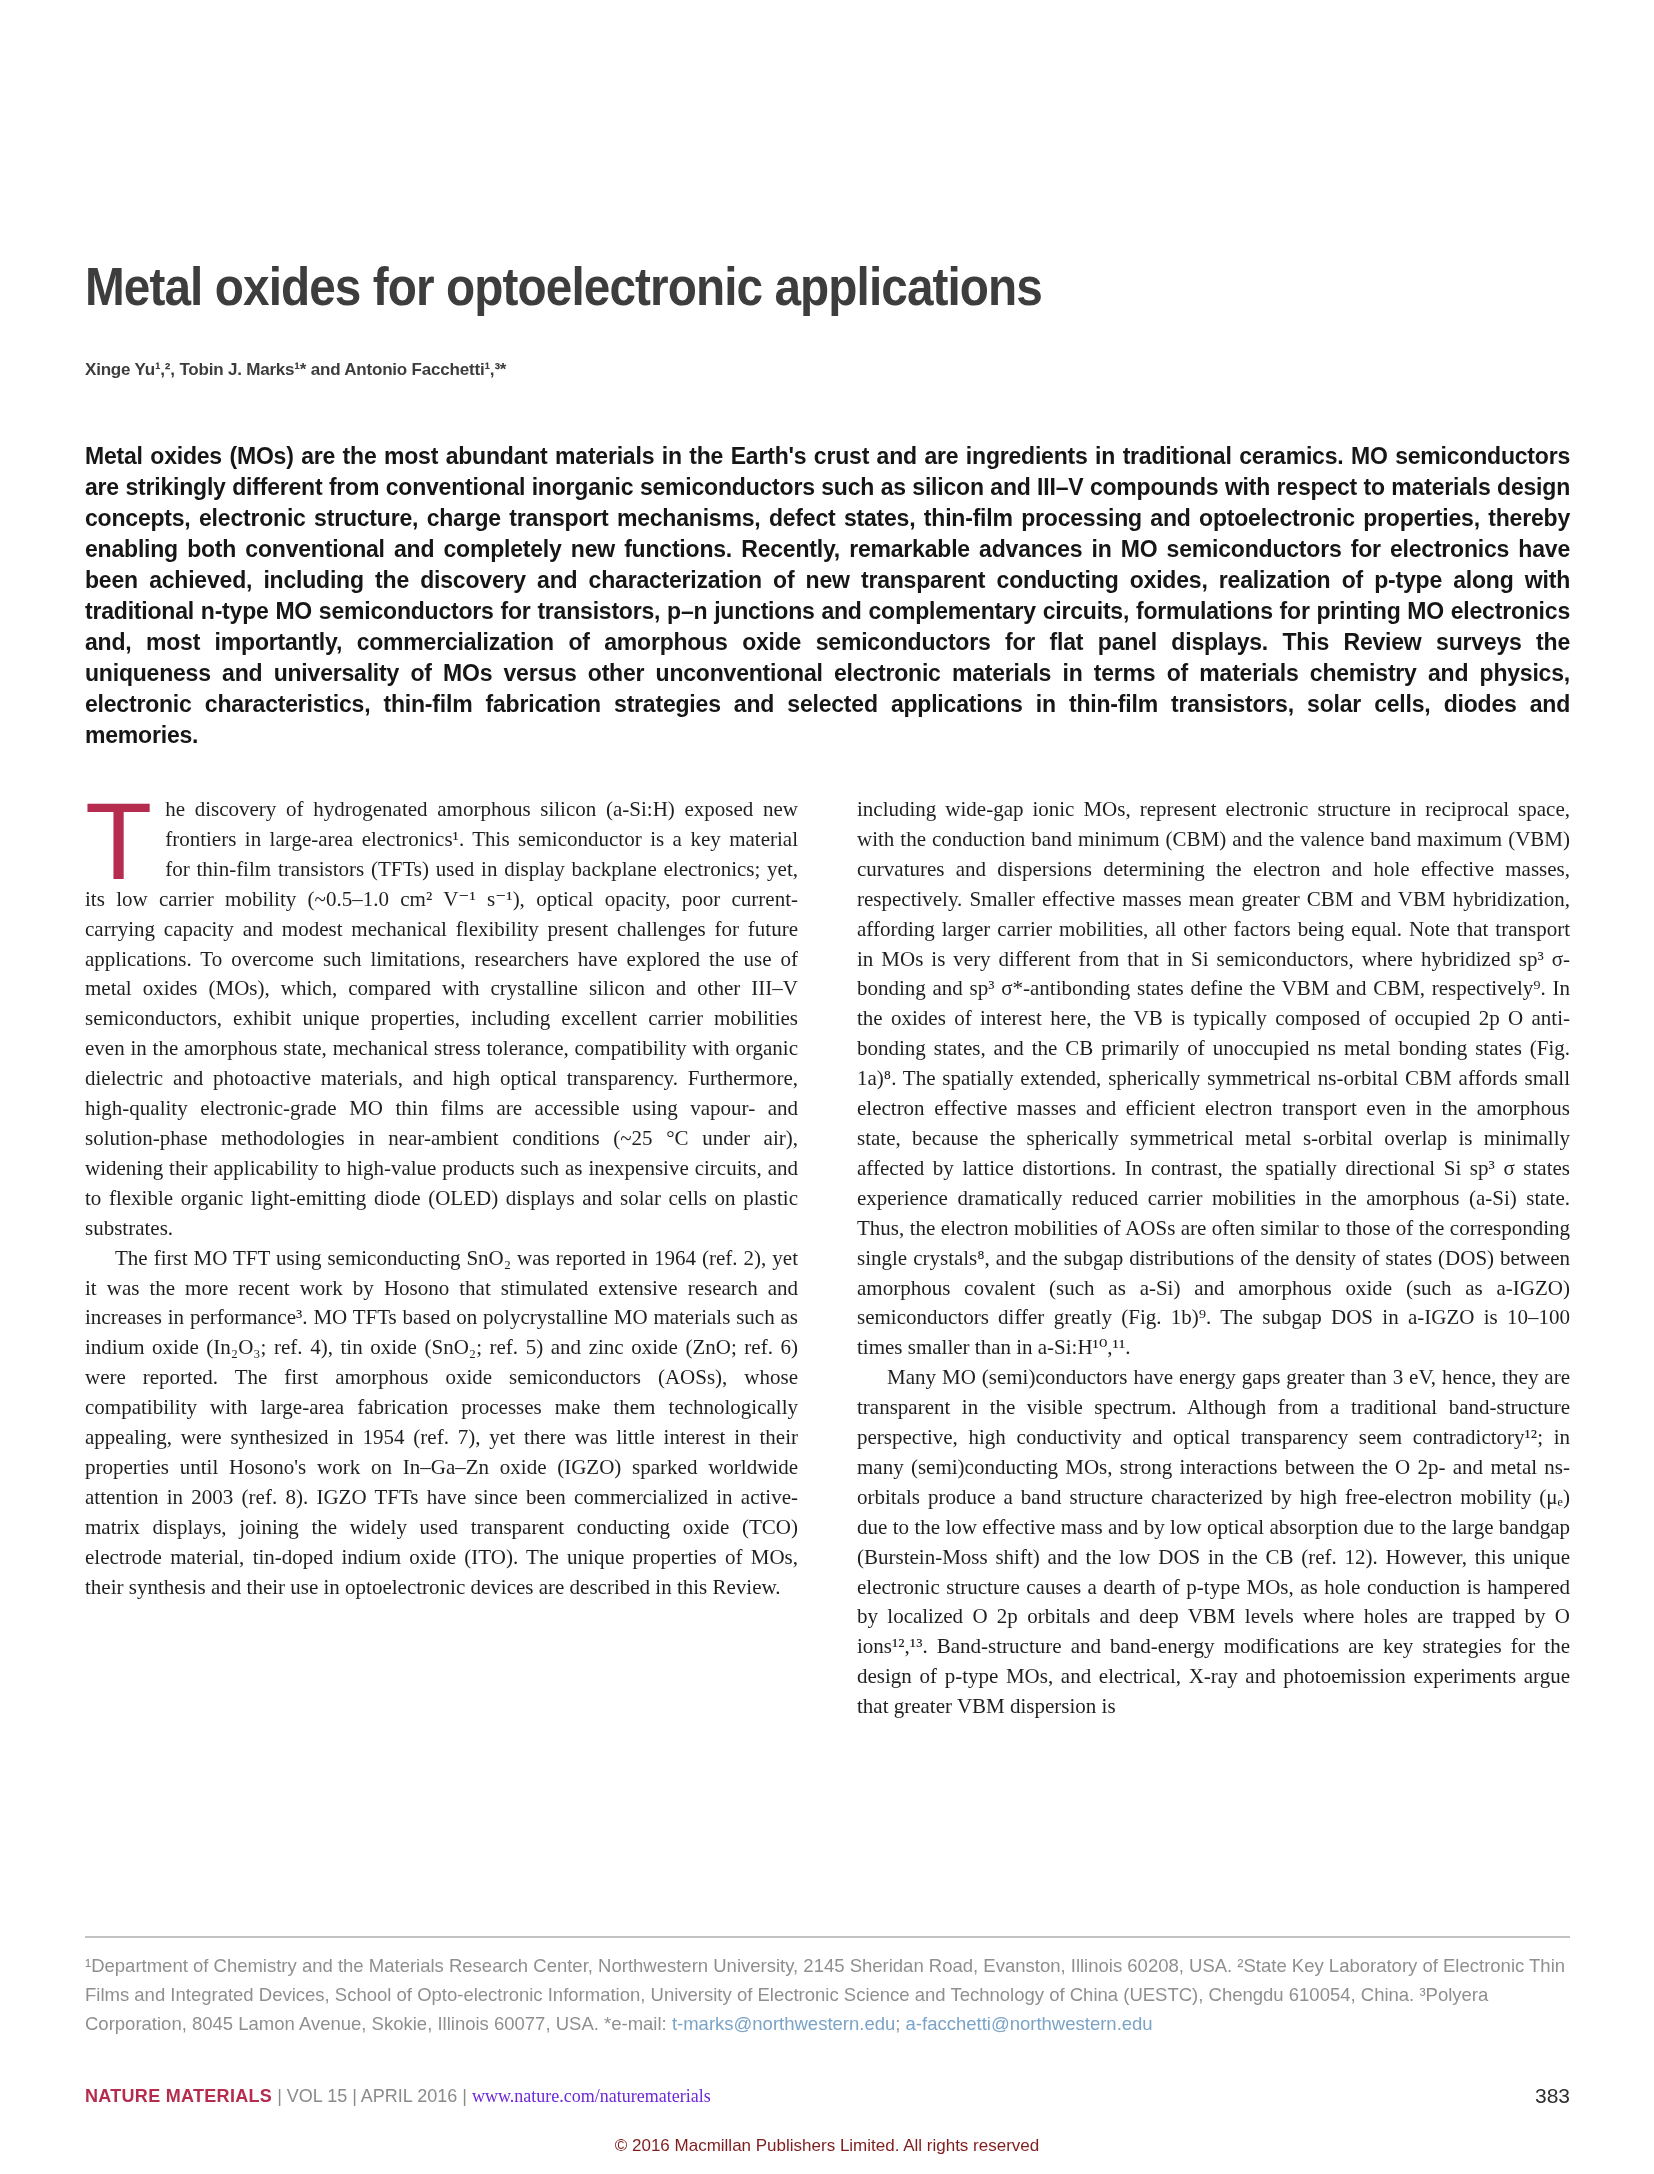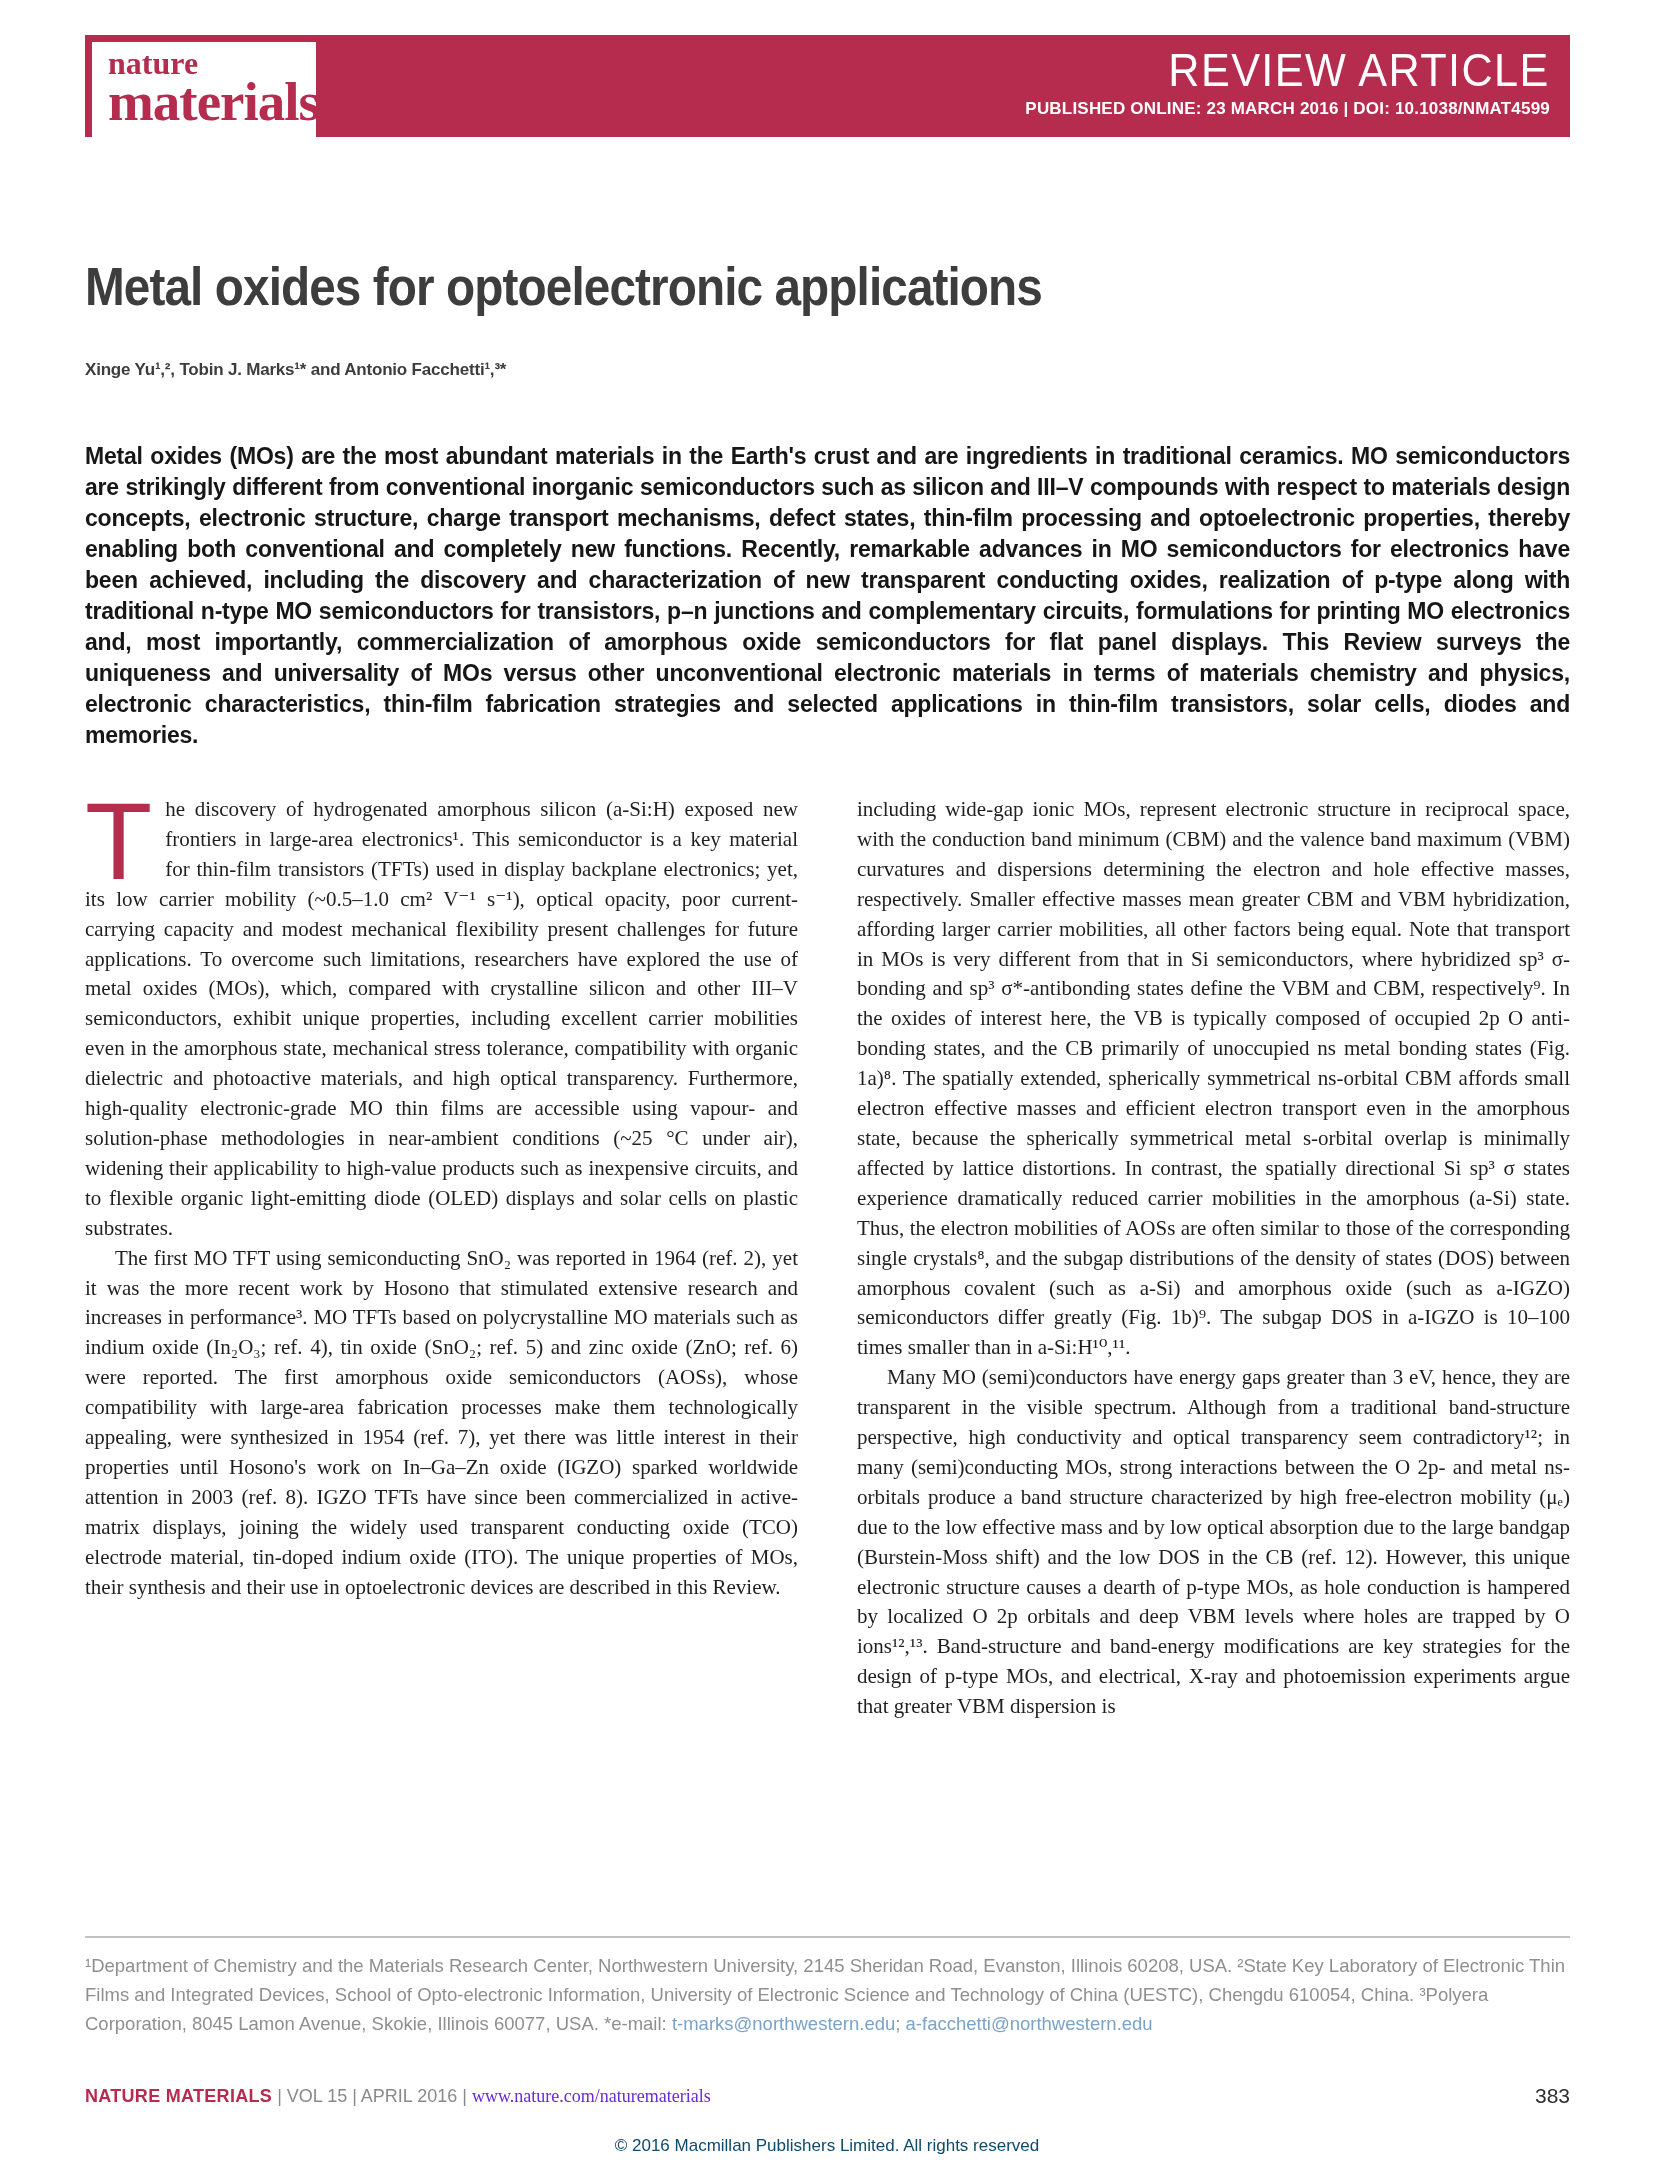--- a/index.html
+++ b/index.html
@@ -107,38 +107,28 @@
   }
   .journal-name { color:#b52c4f; font-weight:700; letter-spacing:0.3px; }
   .footer-url { color:#6d28d9; text-decoration:none;font-family:Liberation Serif, serif; }
   .page-number {
     position:absolute; right:0; top:-2px; color:#2f2f2f; font-weight:400; font-size:21px;
     font-family:"Liberation Sans","DejaVu Sans",sans-serif;
   }
   .copyright {
     position:absolute; left:0; top:2136px; width:1654px; text-align:center;
     font-family:"Liberation Sans","DejaVu Sans",sans-serif;
-    font-size:17px; color:#0c4a6e;
+    font-size:17px; color:#7f1d1d;
   }
 </style>
 </head>
 <body>
 
 <div class="page">
 
-  <div class="banner">
-    <div class="logo-box">
-      <span class="brand-top">nature</span>
-      <span class="brand-bottom">materials</span>
-    </div>
-    <div class="banner-right">
-      <div class="article-type">REVIEW ARTICLE</div>
-      <div class="published">PUBLISHED ONLINE: 23 MARCH 2016 | DOI: 10.1038/NMAT4599</div>
-    </div>
-  </div>
 
   <h1 class="title" style="margin:0;">Metal oxides for optoelectronic applications</h1>
   <div class="authors">Xinge Yu¹,², Tobin J. Marks¹* and Antonio Facchetti¹,³*</div>
 
   <div class="abstract">Metal oxides (MOs) are the most abundant materials in the Earth's crust and are ingredients in traditional ceramics. MO semiconductors are strikingly different from conventional inorganic semiconductors such as silicon and III–V compounds with respect to materials design concepts, electronic structure, charge transport mechanisms, defect states, thin-film processing and optoelectronic properties, thereby enabling both conventional and completely new functions. Recently, remarkable advances in MO semiconductors for electronics have been achieved, including the discovery and characterization of new transparent conducting oxides, realization of p-type along with traditional n-type MO semiconductors for transistors, p–n junctions and complementary circuits, formulations for printing MO electronics and, most importantly, commercialization of amorphous oxide semiconductors for flat panel displays. This Review surveys the uniqueness and universality of MOs versus other unconventional electronic materials in terms of materials chemistry and physics, electronic characteristics, thin-film fabrication strategies and selected applications in thin-film transistors, solar cells, diodes and memories.</div>
 
   <div class="columns">
     <div class="col">
       <p>
         <span class="dropcap">T</span><span>he discovery of hydrogenated amorphous silicon (a-Si:H) exposed new frontiers in large-area electronics¹. This semiconductor is a key material for thin-film transistors (TFTs) used in display backplane electronics; yet, its low carrier mobility (~0.5–1.0 cm² V⁻¹ s⁻¹), optical opacity, poor current-carrying capacity and modest mechanical flexibility present challenges for future applications. To overcome such limitations, researchers have explored the use of metal oxides (MOs), which, compared with crystalline silicon and other III–V semiconductors, exhibit unique properties, including excellent carrier mobilities even in the amorphous state, mechanical stress tolerance, compatibility with organic dielectric and photoactive materials, and high optical transparency. Furthermore, high-quality electronic-grade MO thin films are accessible using vapour- and solution-phase methodologies in near-ambient conditions (~25 °C under air), widening their applicability to high-value products such as inexpensive circuits, and to flexible organic light-emitting diode (OLED) displays and solar cells on plastic substrates.</span>

